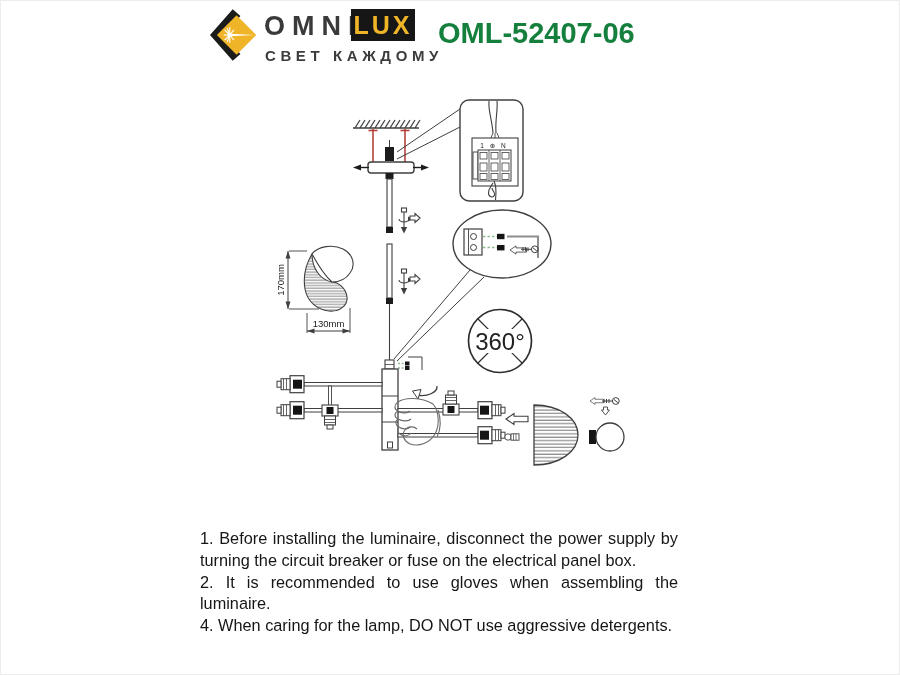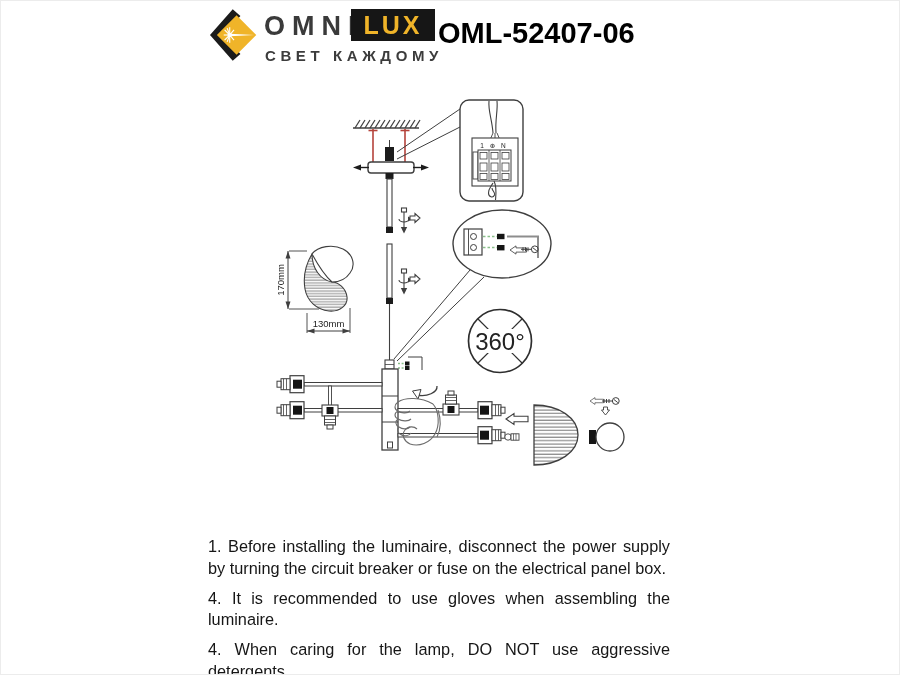--- a/index.html
+++ b/index.html
@@ -9,41 +9,41 @@
     font-family:"Liberation Sans", sans-serif;
   }
   
   .hdr { position:absolute; left:0; top:0; width:900px; height:80px; }
   .logo-mark { position:absolute; left:203px; top:5px; }
   .brand-word1 {
     position:absolute; left:263px; top:10px; font-size:27px; font-weight:600;
     letter-spacing:7px; color:#3a3a3a;
   }
   .lux-badge {
-    position:absolute; left:350px; top:8px; width:84px; height:32px;
+    position:absolute; left:350px; top:8px; width:64px; height:32px;
     background:#161616; color:#f0b429; font-size:25px; font-weight:bold;
     letter-spacing:3px; text-align:center; line-height:33px;
   }
   .tagline {
     position:absolute; left:264px; top:46px; font-size:15px; letter-spacing:4.6px;
     color:#3c3c3c; font-weight:bold;
   }
   .model {
     position:absolute; left:437px; top:16px; font-size:29px; font-weight:bold;
-    color:#000000; letter-spacing:0px;
+    color:#15803d; letter-spacing:0px;
   }
   
   .diagram { position:absolute; left:0; top:0; width:900px; height:675px; }
   .diagram text { font-family:"Liberation Sans", sans-serif; fill:#222; }
   
   .instructions {
     position:absolute; left:199px; top:527px; width:478px;
     font-size:16.3px; line-height:21.8px; color:#161616;
   }
-  .instructions p { margin:8px; text-align:justify; }
+  .instructions p { margin:0; text-align:justify; }
 </style>
 </head>
 <body>
 
 <div class="sheet">
 
   <div class="hdr">
     <svg class="logo-mark" width="60" height="58" viewBox="0 0 70 62">
       <polyline points="38,5 15,31 38,57" fill="none" stroke="#1b1b1b" stroke-width="12"></polyline>
       <polygon points="38,8 61,31 38,54 15,31" fill="#f0b429"></polygon>
@@ -303,17 +303,17 @@
       <polygon points="602.5,406 606.5,406 606.5,409 608.5,409 604.5,414 600.5,409 602.5,409" fill="#fff" stroke="#3f3f3f" stroke-width="0.9"></polygon>
       <g>
         <rect x="588" y="429" width="7" height="14" fill="#151515"></rect>
         <circle cx="609" cy="436" r="14" fill="#fff" stroke="#3f3f3f" stroke-width="1.3"></circle>
       </g>
     </g>
   </svg>
 
   <div class="instructions">
     <p>1. Before installing the luminaire, disconnect the power supply by turning the circuit breaker or fuse on the electrical panel box.</p>
-    <p>4. It is recommended to use gloves when assembling the luminaire.</p>
+    <p>2. It is recommended to use gloves when assembling the luminaire.</p>
     <p>4. When caring for the lamp, DO NOT use aggressive detergents.</p>
   </div>
 
 </div>
 
 </body></html>

